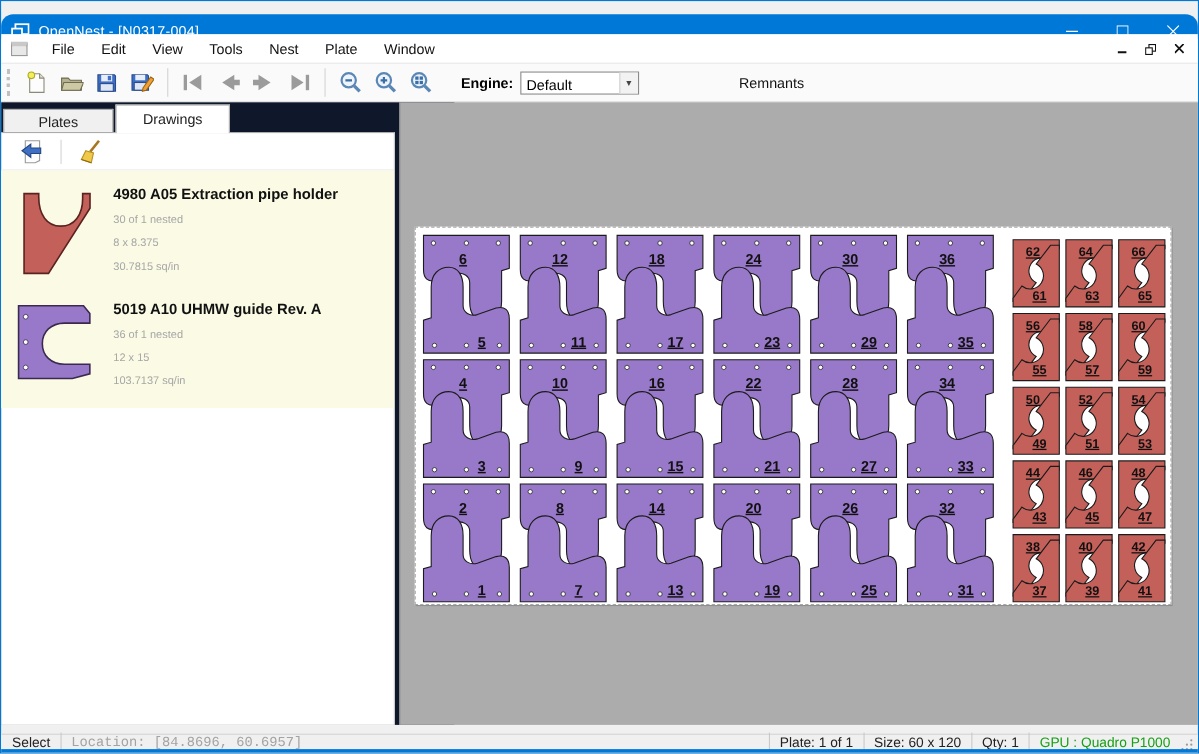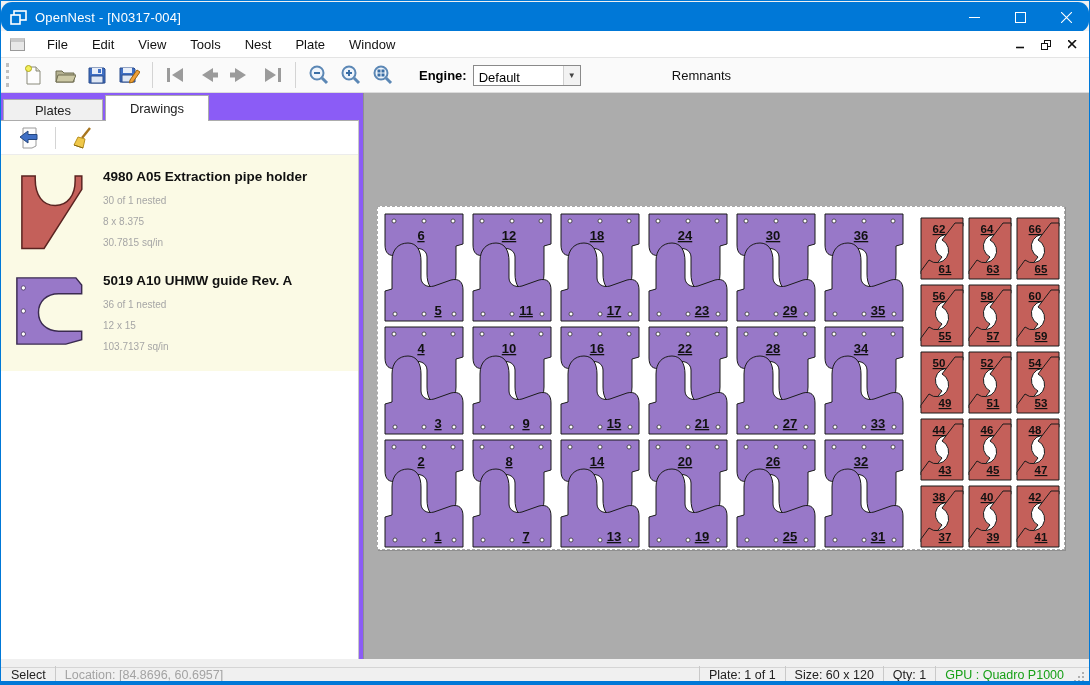--- a/index.html
+++ b/index.html
@@ -1,20 +1,20 @@
 <!DOCTYPE html>
 <html><head>
 <meta charset="utf-8">
 <style>
   * { box-sizing: border-box; margin: 0; padding: 0; }
   html,body { width:1090px; height:685px; font-family:"Liberation Sans",sans-serif; }
   .window { position:relative; width:1090px; height:685px; background:#f0f0f0; overflow:hidden; border:1px solid #0078d7; }
 
   
-  .titlebar { position:absolute; left:0; top:1px; width:100%; height:30px; background:#0078d7; display:flex; align-items:center; color:#fff;border-radius:11px; }
+  .titlebar { position:absolute; left:0; top:12px; width:100%; height:30px; background:#0078d7; display:flex; align-items:center; color:#fff;border-radius:11px; }
   .titlebar .app-icon { margin:0 8px 0 9px; width:17px; height:15px; }
   .titlebar .title { font-size:13px; letter-spacing:.2px; }
   .caption-btns { position:absolute; right:0; top:0; height:30px; display:flex; }
   .cap-btn { width:46px; height:30px; display:flex; align-items:center; justify-content:center; color:#fff; font-size:12px; }
   .cap-btn svg { display:block; }
 
   
   .menubar { position:absolute; left:0; top:30px; width:100%; height:27px; background:#fff; display:flex; align-items:center; border-bottom:1px solid #e4e4e4; }
   .menubar .mdi-doc-icon { width:15px; height:13px; background:#e8e8e8; border:1px solid #9a9a9a; border-top:4px solid #c8c8c8; margin:0 10px 0 9px; }
   .menu-items { display:flex; list-style:none; height:100%; align-items:center; }
@@ -27,21 +27,21 @@
   .tb-grip { width:3px; height:24px; border-left:3px dotted #c0c0c0; margin:0 8px 0 5px; }
   .tb-btn { width:32px; height:30px; display:flex; align-items:center; justify-content:center; border-radius:2px; }
   .tb-sep { width:1px; height:26px; background:#d4d4d4; margin:0 7px; }
   .engine-label { font-size:13px; font-weight:bold; margin:0 6px 0 20px; }
   .engine-combo { width:108px; height:21px; border:1px solid #8a8a8a; background:#fff; display:flex; align-items:flex-end; font-size:13px; }
   .engine-combo .val { flex:1; padding-left:5px; }
   .engine-combo .dd { width:17px; height:100%; background:#f2f2f2; border-left:1px solid #d0d0d0; font-size:8px; display:flex; align-items:center; justify-content:center; color:#444; }
   .tb-text-btn { font-size:13px; color:#111; padding:5px 8px; border-radius:2px; }
 
   
-  .sidepanel { position:absolute; left:0; top:92px; width:412px; height:566px; background:#8b5cf6; }
+  .sidepanel { position:absolute; left:0; top:92px; width:412px; height:566px; background:#0f172a; }
   .tabstrip { position:absolute; left:0; top:2px; width:100%; height:26px; display:flex; align-items:flex-end; }
   .tab { height:22px; width:100px; background:#f0f0f0; border:1px solid #acacac; border-bottom:none; display:flex; align-items:center; justify-content:center; font-size:13px; color:#222; margin-right:2px; }
   .tab.active { height:26px; background:#fff; z-index:2; width:104px; }
   .tab-body { position:absolute; left:0; top:27px; width:358px; height:539px; background:#fff; border-top:1px solid #acacac; border-right:1px solid #c8c8c8; }
   .panel-toolbar { height:34px; display:flex; align-items:center; padding-left:12px; gap:6px; border-bottom:1px solid #ececec; }
   .panel-toolbar .tb-sep { margin:0 4px; height:22px; }
   .drawing-list { background:#fbfae5; padding:4px 0 6px 0; }
   .drawing-item { display:flex; padding:6px 8px 8px 10px; }
   .thumb { width:78px; display:flex; align-items:flex-start; justify-content:center; padding-top:6px; flex:none; }
   .d-info { padding-left:14px; }
@@ -52,21 +52,21 @@
   .canvas { position:absolute; left:362px; top:92px; width:728px; height:566px; background:#acacac; border-left:1px solid #909090; }
   .plate { position:absolute; left:13px; top:113px; width:688px; height:344px; background:#fff; border:1px dashed #a9a9a9; box-shadow:1px 1px 0 #8f8f8f; }
   .part-pair { position:absolute; overflow:visible; }
   .pnum { font-family:"Liberation Sans",sans-serif; font-size:13px; font-weight:bold; fill:#111; text-decoration:underline; }
   .rnum { font-family:"Liberation Sans",sans-serif; font-size:11.5px; font-weight:bold; fill:#111; text-decoration:underline; }
 
   
   .statusbar { position:absolute; left:0; bottom:3px; width:100%; height:14px; background:#f0f0f0; border-top:1px solid #d5d5d5; display:flex; align-items:center; font-size:12.5px; color:#222; }
   .sb-sep { width:1px; height:17px; background:#c9c9c9; margin:0 9px; }
   .sb-mode { margin-left:10px; }
-  .sb-gray { color:#a3a3a3; }
+  .sb-gray { color:#a3a3a3;font-family:Liberation Mono, monospace; }
   .sb-right { margin-left:auto; display:flex; align-items:center; }
   .sb-gpu { color:#18a018; }
   .sb-grip { width:14px; height:14px; margin:4px 3px 0 8px; }
   .bottom-accent { position:absolute; left:0; bottom:0; width:100%; height:3px; background:#0078d7; }
   .hidden-defs { position:absolute; width:0; height:0; overflow:hidden; }
 </style>
 </head>
 <body>
 
 <svg class="hidden-defs" xmlns="http://www.w3.org/2000/svg">

